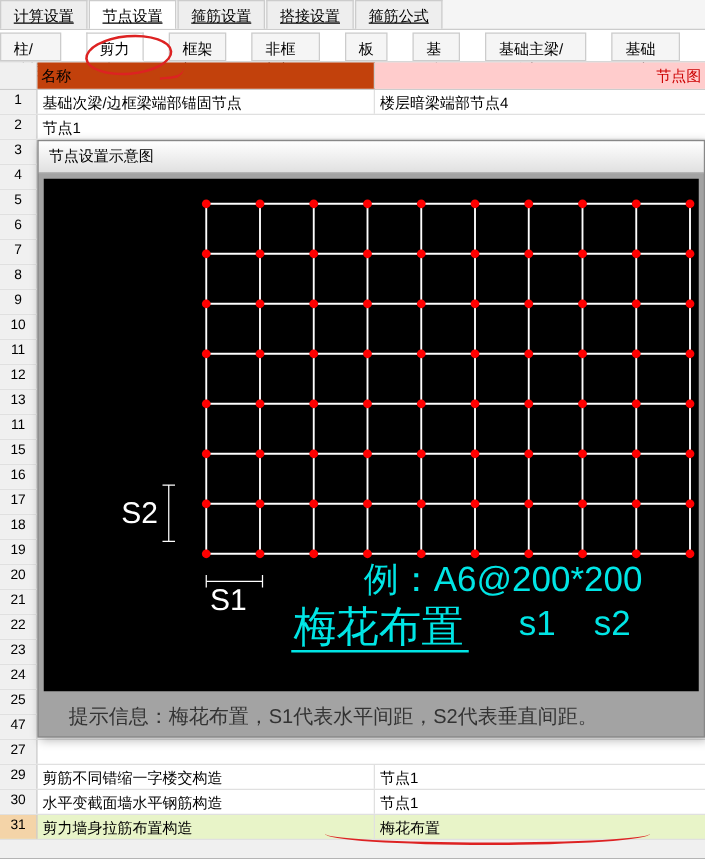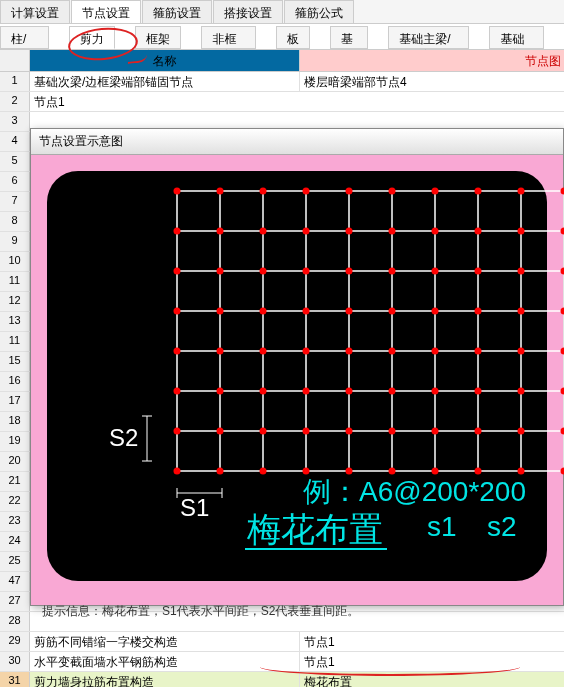--- a/index.html
+++ b/index.html
@@ -1,46 +1,46 @@
 <!DOCTYPE html>
 <html><head>
   <meta charset="utf-8">
   <style>
     * { margin: 0; padding: 0; box-sizing: border-box; }
     body { font-family: "Microsoft YaHei", SimSun, sans-serif; font-size: 12px; background: #f0f0f0; width: 564px; height: 687px; overflow: hidden; position: relative; }
     
     .tab-row1 { display: flex; background: #f5f5f5; border-bottom: 1px solid #ccc; height: 24px; }
-    .tab-row1 .tab { padding: 4px 10px; border: 1px solid #ccc; border-bottom: none; background: #eee; cursor: pointer; margin-right: 1px; }
+    .tab-row1 .tab { padding: 4px 10px; border: 1px solid #ccc; border-bottom: none; background: #eee; cursor: pointer; margin-right: 1px; text-decoration: underline; }
     .tab-row1 .tab.active { background: #fff; }
     
     .tab-row2 { display: flex; background: #fff; border-bottom: 1px solid #ccc; height: 26px; padding-top: 2px; }
     .tab-row2 .tab { padding: 4px 10px; border: 1px solid #ccc; background: #f5f5f5; cursor: pointer; margin-right: 20px; font-size: 12px; }
     .tab-row2 .tab.active { background: #fff; border-bottom: 1px solid #fff; }
     
     .grid-header { display: flex; height: 22px; border-bottom: 1px solid #ccc; }
     .grid-header .rownum { width: 30px; background: #f0f0f0; border-right: 1px solid #ccc; }
-    .grid-header .col1 { flex: 0 0 270px; text-align: center; padding: 3px; border-right: 1px solid #ccc; background: #0369a1; }
+    .grid-header .col1 { flex: 0 0 270px; padding: 3px; border-right: 1px solid #ccc; background: #c2410c; }
     .grid-header .col2 { flex: 1; text-align: right; padding: 3px; background: #ffcccc; color: #cc0000; }
     
     .grid-body { background: #fff; }
     .grid-row { display: flex; height: 20px; border-bottom: 1px solid #e0e0e0; }
     .grid-row .rownum { width: 30px; background: #f0f0f0; border-right: 1px solid #ccc; text-align: center; padding: 2px; font-size: 11px; }
     .grid-row .col1 { flex: 0 0 270px; padding: 2px 4px; border-right: 1px solid #e0e0e0; overflow: hidden; white-space: nowrap; }
     .grid-row .col2 { flex: 1; padding: 2px 4px; overflow: hidden; white-space: nowrap; }
     .grid-row.highlight { background: #e8f4c8; }
     .grid-row.highlight .rownum { background: #f4d4a8; }
     
     .empty-rows { background: #fff; }
     .empty-row { display: flex; height: 20px; border-bottom: 1px solid #e0e0e0; }
     .empty-row .rownum { width: 30px; background: #f0f0f0; border-right: 1px solid #ccc; text-align: center; padding: 2px; font-size: 11px; }
     
-    .diagram-panel { position: absolute; top: 128px; left: 30px; width: 534px; height: 478px; background: #f9a8d4; border: 1px solid #888; box-shadow: 2px 2px 8px rgba(0,0,0,0.3); }
+    .diagram-panel { position: absolute; top: 112px; left: 30px; width: 534px; height: 478px; background: #a3a3a3; border: 1px solid #888; box-shadow: 2px 2px 8px rgba(0,0,0,0.3); }
     .diagram-title { background: linear-gradient(#fff, #e0e0e0); padding: 4px 8px; border-bottom: 1px solid #aaa; font-size: 12px; }
-    .diagram-canvas { background: #000; margin: 16px; height: 410px; position: relative; border-radius: 31px; }
-    .hint-text { padding: 6px 11px; font-size: 12px; color: #333; }
+    .diagram-canvas { background: #000; margin: 4px; height: 410px; position: relative; }
+    .hint-text { padding: 6px 24px; font-size: 16px; color: #333; }
     
     .red-circle { position: absolute; top: 28px; left: 68px; width: 70px; height: 32px; border: 2px solid #d22; border-radius: 50%; pointer-events: none; z-index: 100; transform: rotate(-5deg); }
     .red-circle::after { content: ""; position: absolute; right: -10px; bottom: -8px; width: 20px; height: 15px; border-bottom: 2px solid #d22; border-radius: 0 0 50% 0; }
     
     .red-underline { position: absolute; top: 658px; left: 260px; width: 260px; height: 18px; border-bottom: 2px solid #d22; border-radius: 0 0 50% 50%; pointer-events: none; z-index: 100; }
     
     svg { display: block; }
     .grid-line { stroke: #fff; stroke-width: 1.5; }
     .red-dot { fill: #ff0000; }
     .cyan-text { fill: #00e5e5; font-size: 28px; }
@@ -159,23 +159,20 @@
       <div class="rownum">24</div>
     </div>
     <div class="empty-row">
       <div class="rownum">25</div>
     </div>
     <div class="empty-row">
       <div class="rownum">47</div>
     </div>
     <div class="empty-row">
       <div class="rownum">27</div>
-    </div>
-    <div class="empty-row">
-      <div class="rownum">28</div>
     </div>
   </div>
 
 <div class="grid-body" id="bottom-rows-container">
     <div class="grid-row">
       <div class="rownum">29</div>
       <div class="col1">剪筋不同错缩一字楼交构造</div>
       <div class="col2">节点1</div>
     </div>
     <div class="grid-row">

